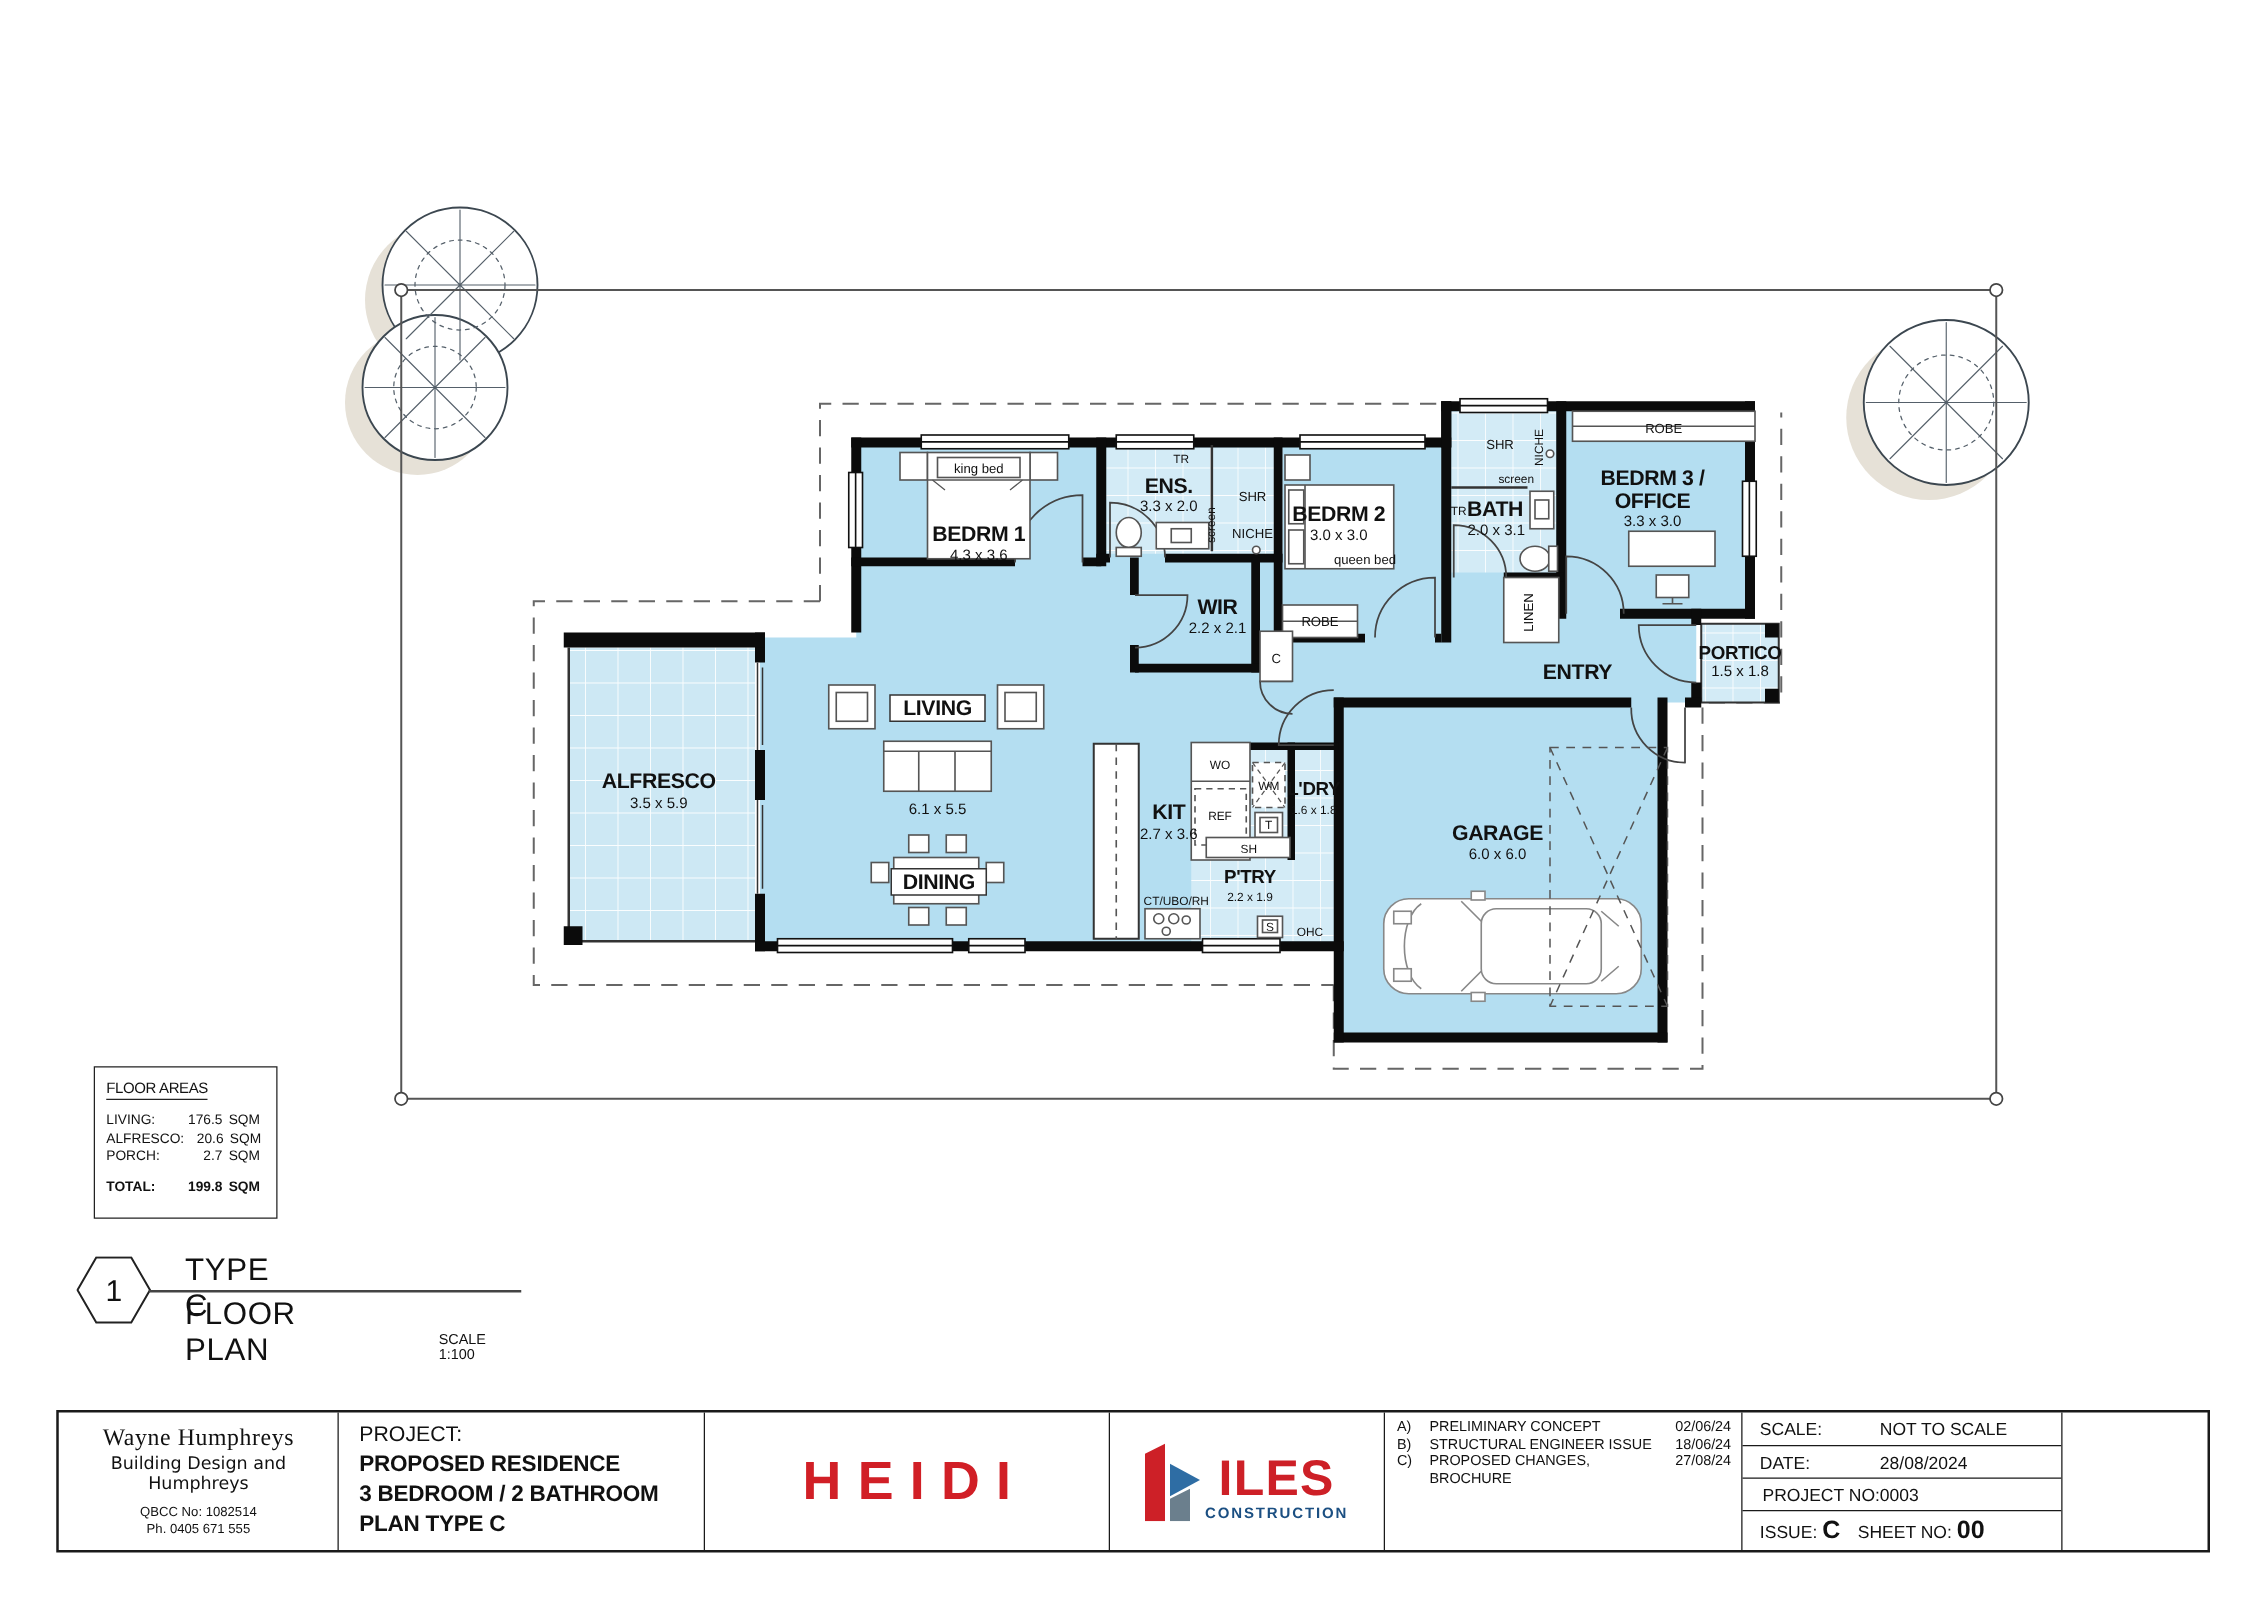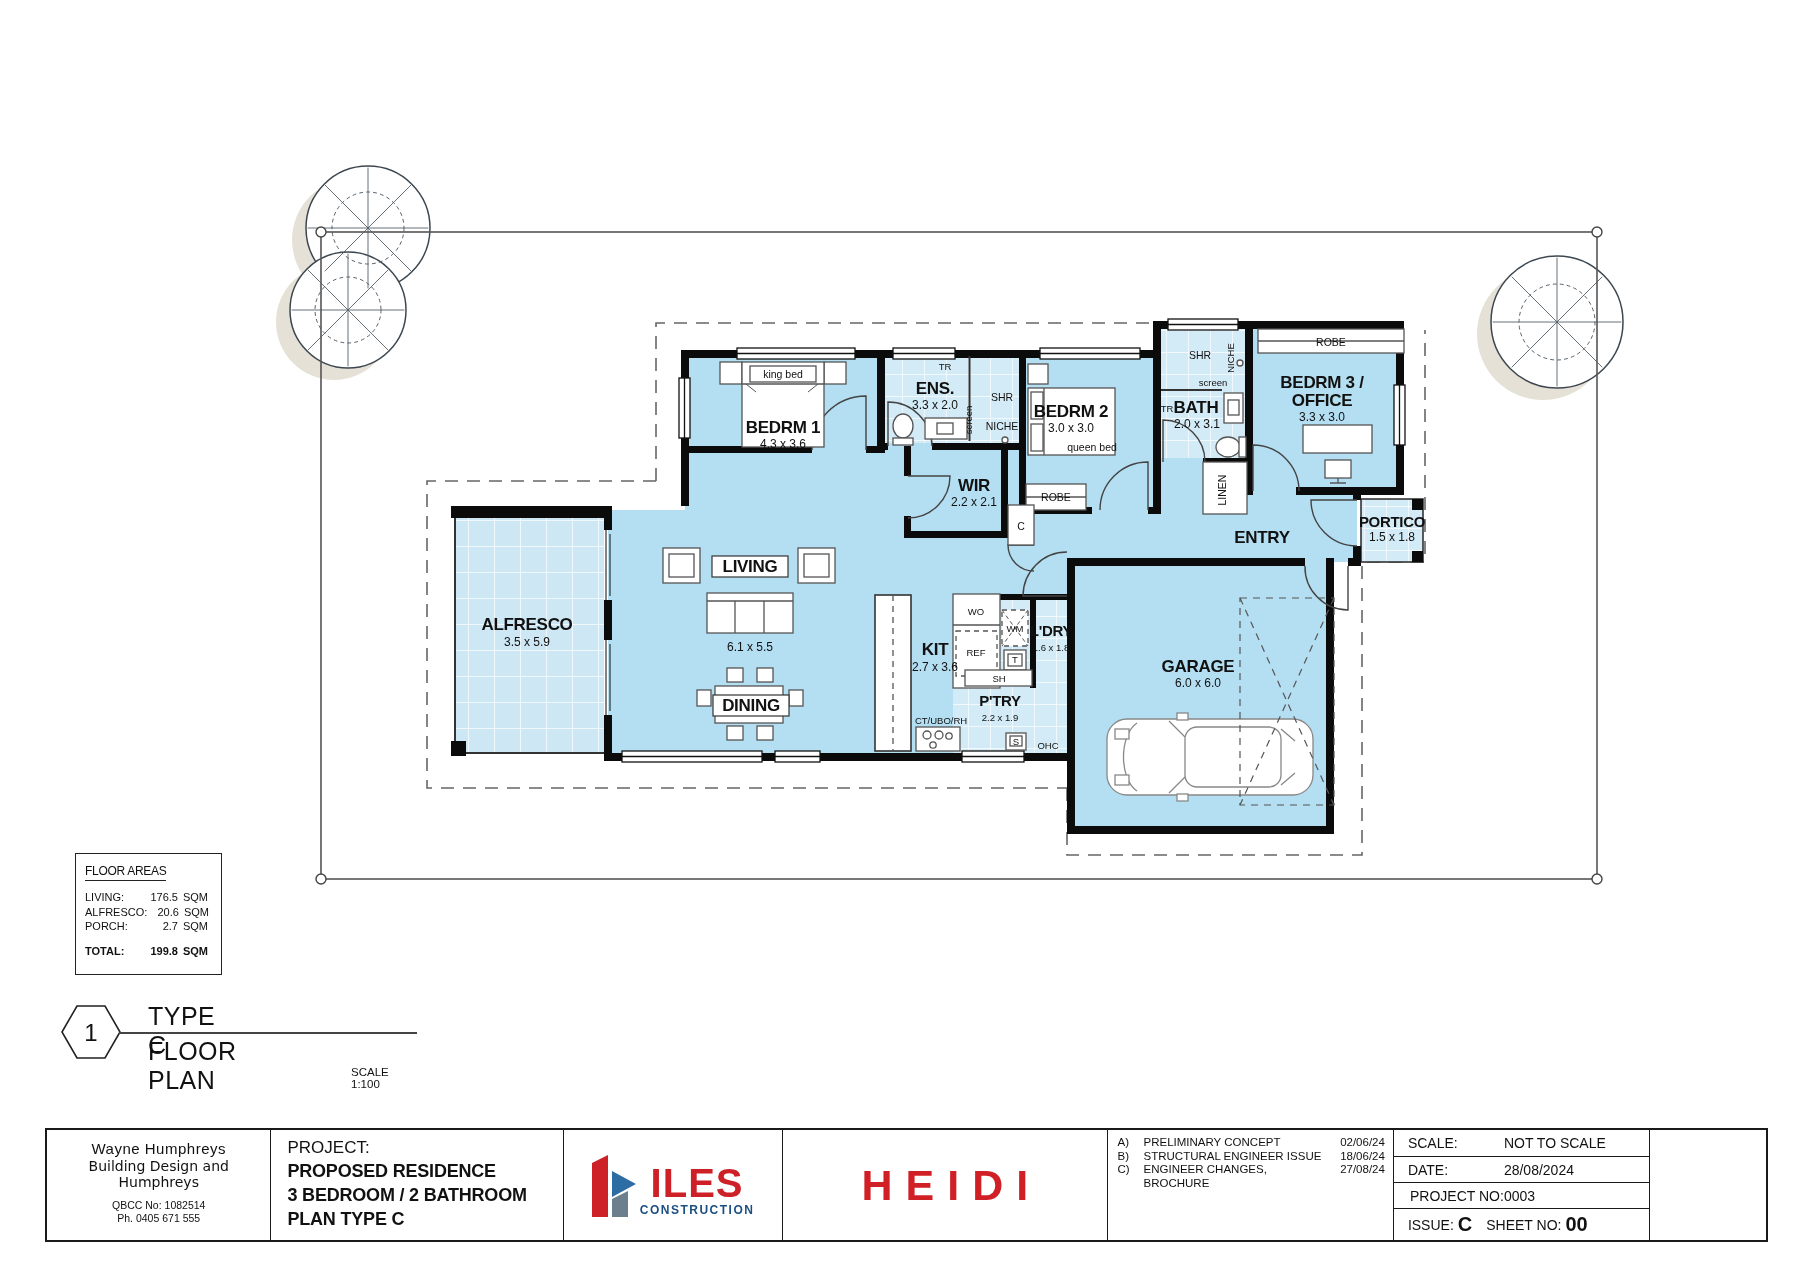--- a/index.html
+++ b/index.html
@@ -27,21 +27,21 @@
   .dt-line1{position:absolute;left:148px;top:1002px;font-size:25px;letter-spacing:.5px;}
   .dt-rule{position:absolute;left:119px;top:1032px;width:298px;height:1.6px;background:#444;}
   .dt-line2{position:absolute;left:148px;top:1037px;font-size:25px;letter-spacing:.5px;}
   .dt-scale{position:absolute;left:351px;top:1051px;font-size:11.5px;margin-top:15px;}
   
   .tb{position:absolute;left:45px;top:1128px;width:1723px;height:114px;border:2px solid #1a1a1a;
       box-sizing:border-box;display:flex;}
   .tb .col{border-right:1.6px solid #1a1a1a;box-sizing:border-box;height:100%;}
   .tb .col:last-child{border-right:none;}
   .c-designer{width:225px;text-align:center;padding-top:10px;}
-  .c-designer .nm{font-size:15px;letter-spacing:.5px;font-family:Liberation Sans, sans-serif;}
+  .c-designer .nm{font-size:19px;letter-spacing:.5px;font-family:Liberation Serif, serif;}
   .c-designer .tg{font-size:14px;margin-top:1px;font-family:"DejaVu Sans",sans-serif;}
   .c-designer .sm1{font-size:10.5px;margin-top:9px;}
   .c-designer .sm2{font-size:10.5px;margin-top:1px;}
   .c-project{width:293px;padding:8px 0 0 16px;}
   .c-project .hd{font-size:17px;}
   .c-project .ln{font-size:18px;font-weight:700;margin-top:3px;letter-spacing:-.2px;}
   .c-logo{width:220px;display:flex;align-items:center;justify-content:center;}
   .logo-wrap{display:flex;align-items:flex-end;}
   .logo-txt{display:flex;flex-direction:column;align-items:center;margin-left:2px;}
   .logo-iles{font-size:40px;font-weight:800;color:#cd2027;letter-spacing:1px;line-height:36px;}
@@ -418,50 +418,50 @@
     <div class="tg">Building Design and Humphreys</div>
     <div class="sm1">QBCC No: 1082514</div>
     <div class="sm2">Ph. 0405 671 555</div>
   </div>
   <div class="col c-project">
     <div class="hd">PROJECT:</div>
     <div class="ln">PROPOSED RESIDENCE</div>
     <div class="ln">3 BEDROOM / 2 BATHROOM</div>
     <div class="ln">PLAN TYPE C</div>
   </div>
+  <div class="col c-client">
+    <div class="hd">HEIDI</div>
+  </div>
   <div class="col c-logo">
     <div class="logo-wrap">
       <svg width="46" height="64">
         <polygon points="0,10 16,2 16,64 0,64" fill="#cd2027"></polygon>
         <polygon points="20,18 44,31 20,44" fill="#2e6da4"></polygon>
         <polygon points="20,46 36,38 36,64 20,64" fill="#6b7f8d"></polygon>
       </svg>
       <div class="logo-txt">
         <div class="logo-iles">ILES</div>
         <div class="logo-sub">CONSTRUCTION</div>
       </div>
     </div>
   </div>
-  <div class="col c-client">
-    <div class="hd">HEIDI</div>
-  </div>
   <div class="col c-rev">
     <div class="rev-row">
       <span class="id">A)</span>
       <span class="ds">PRELIMINARY CONCEPT</span>
       <span class="dt2">02/06/24</span>
     </div>
     <div class="rev-row">
       <span class="id">B)</span>
       <span class="ds">STRUCTURAL ENGINEER ISSUE</span>
       <span class="dt2">18/06/24</span>
     </div>
     <div class="rev-row">
       <span class="id">C)</span>
-      <span class="ds">ENGINEER CHANGES, BROCHURE</span>
+      <span class="ds">PROPOSED CHANGES, BROCHURE</span>
       <span class="dt2">27/08/24</span>
     </div>
   </div>
   <div class="col c-meta">
     <div class="m-row">
       <span class="lab">SCALE:</span>
       <span>NOT TO SCALE</span>
     </div>
     <div class="m-row">
       <span class="lab">DATE:</span>

